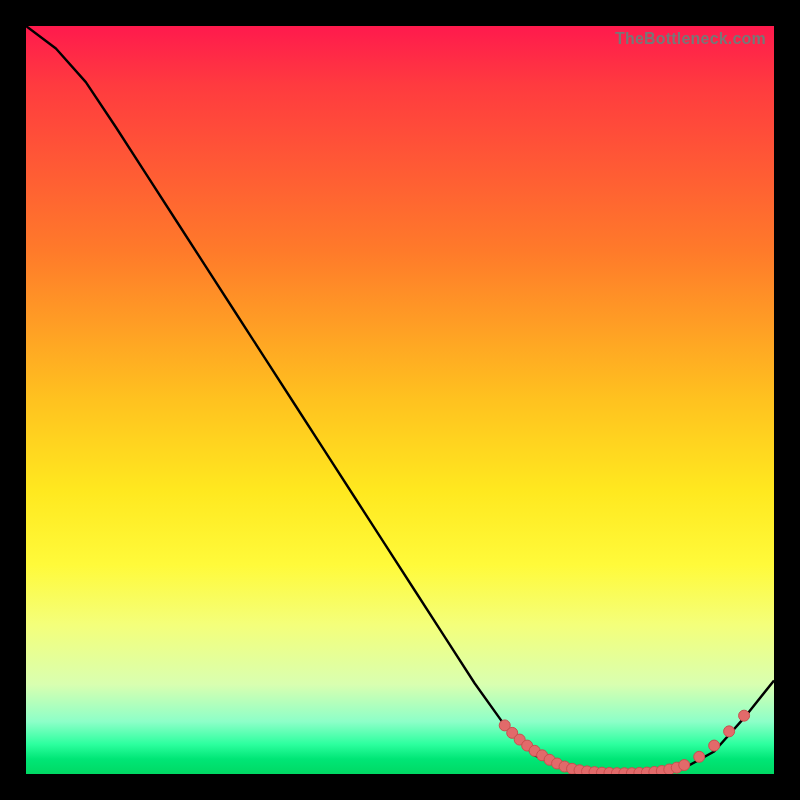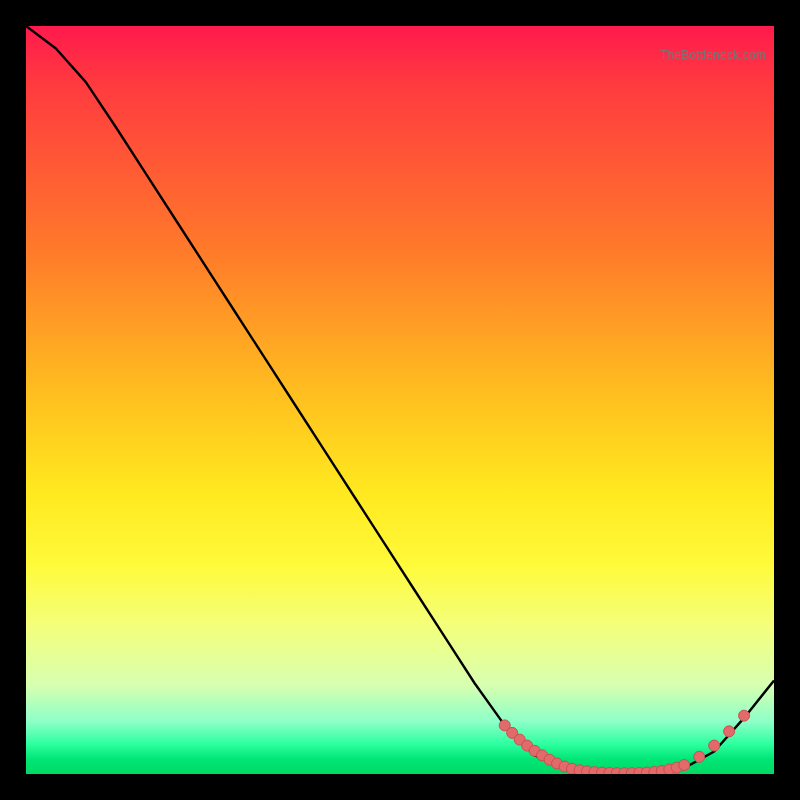--- a/index.html
+++ b/index.html
@@ -35,25 +35,25 @@
       #f4ff7a 80%,
       #d9ffb0 88%,
       #8dffc8 93%,
       #2dff9f 96%,
       #00e676 98%,
       #00d964 100%
     );
   }
   .watermark {
     position: absolute;
-    top: 22px;
+    top: 4px;
     right: 8px;
     color: #777;
-    font-size: 12px;
-    font-weight: 400;
+    font-size: 16px;
+    font-weight: 700;
     letter-spacing: 0.2px;
     user-select: none;
   }
   svg.overlay {
     position: absolute;
     left: 0;
     top: 0;
     width: 748px;
     height: 748px;
     pointer-events: none;

